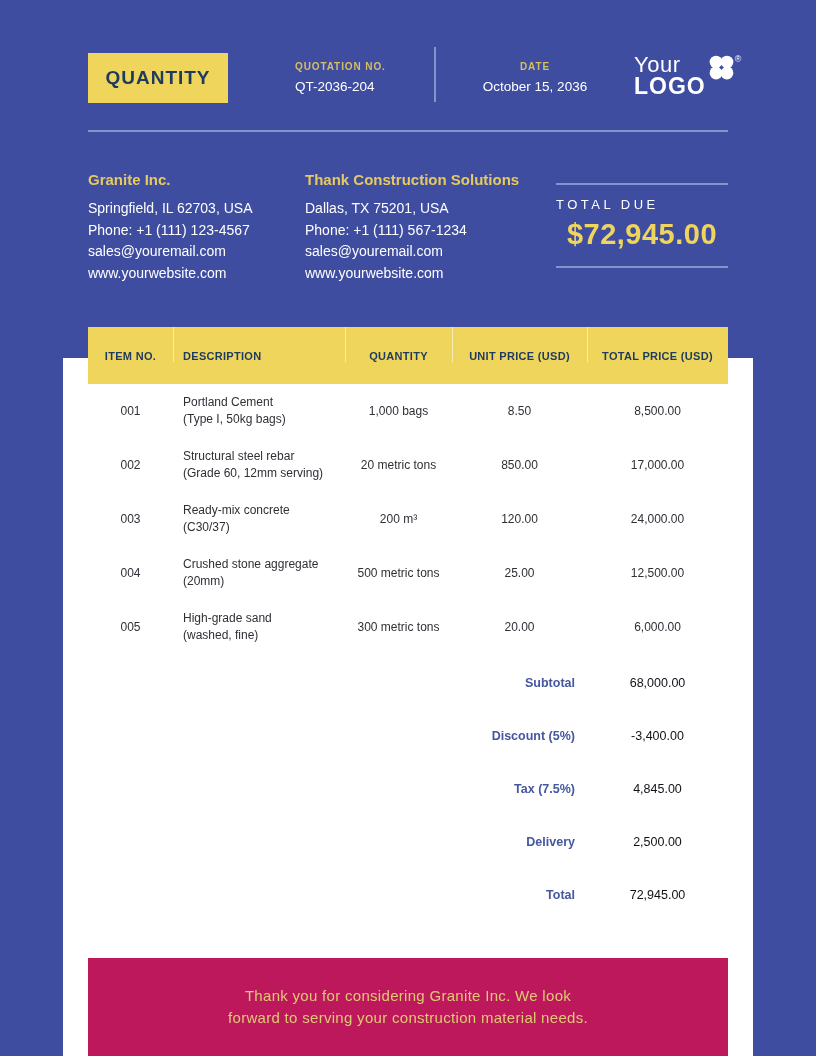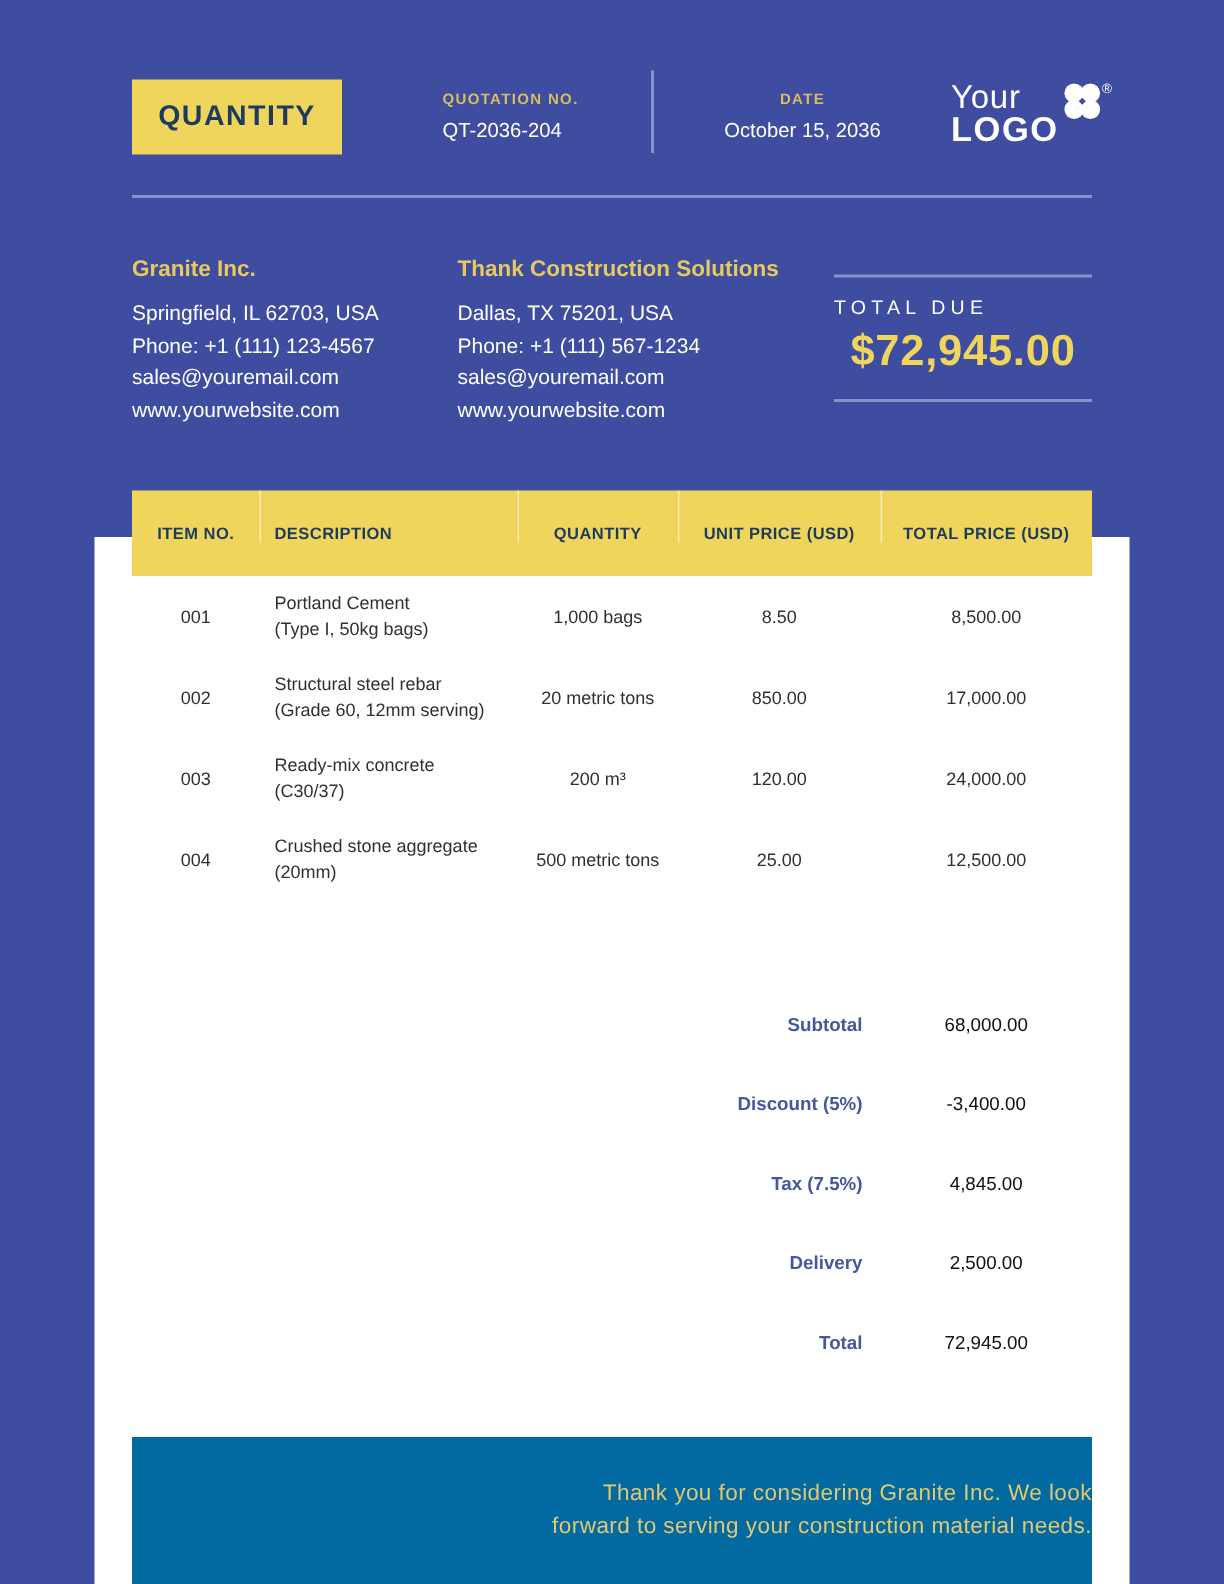--- a/index.html
+++ b/index.html
@@ -97,21 +97,21 @@
     font-size:12.5px; font-weight:700; color:#44579f;
   }
   .tot-value {
     width:141px; text-align:center;
     font-size:12.5px; font-weight:400; color:#101218;
   }
 
   
   .footer {
     left:88px; top:958px; width:640px; height:98px;
-    background:#0369a1; text-align:right; padding-top:27px;
+    background:#be185d; text-align:center; padding-top:27px;
   }
   .footer-line { font-size:15px; line-height:22px; color:#dfc973; letter-spacing:.3px; }
 </style>
 </head>
 <body>
 
 <div class="page">
 
   <div class="abs content-panel"></div>
 
@@ -216,20 +216,30 @@
       <div class="td-cell col-item">004</div>
       <div class="td-cell col-desc desc">
         <span class="desc-line">Crushed stone aggregate</span>
         <span class="desc-line">(20mm)</span>
       </div>
       <div class="td-cell col-qty">500 metric tons</div>
       <div class="td-cell col-unit">25.00</div>
       <div class="td-cell col-total">12,500.00</div>
     </div>
 
+    <div class="trow">
+      <div class="td-cell col-item">005</div>
+      <div class="td-cell col-desc desc">
+        <span class="desc-line">High-grade sand</span>
+        <span class="desc-line">(washed, fine)</span>
+      </div>
+      <div class="td-cell col-qty">300 metric tons</div>
+      <div class="td-cell col-unit">20.00</div>
+      <div class="td-cell col-total">6,000.00</div>
+    </div>
 
   </div>
 
   <div class="abs totals">
     <div class="totrow">
       <div class="tot-label">Subtotal</div>
       <div class="tot-value">68,000.00</div>
     </div>
     <div class="totrow">
       <div class="tot-label">Discount (5%)</div>

